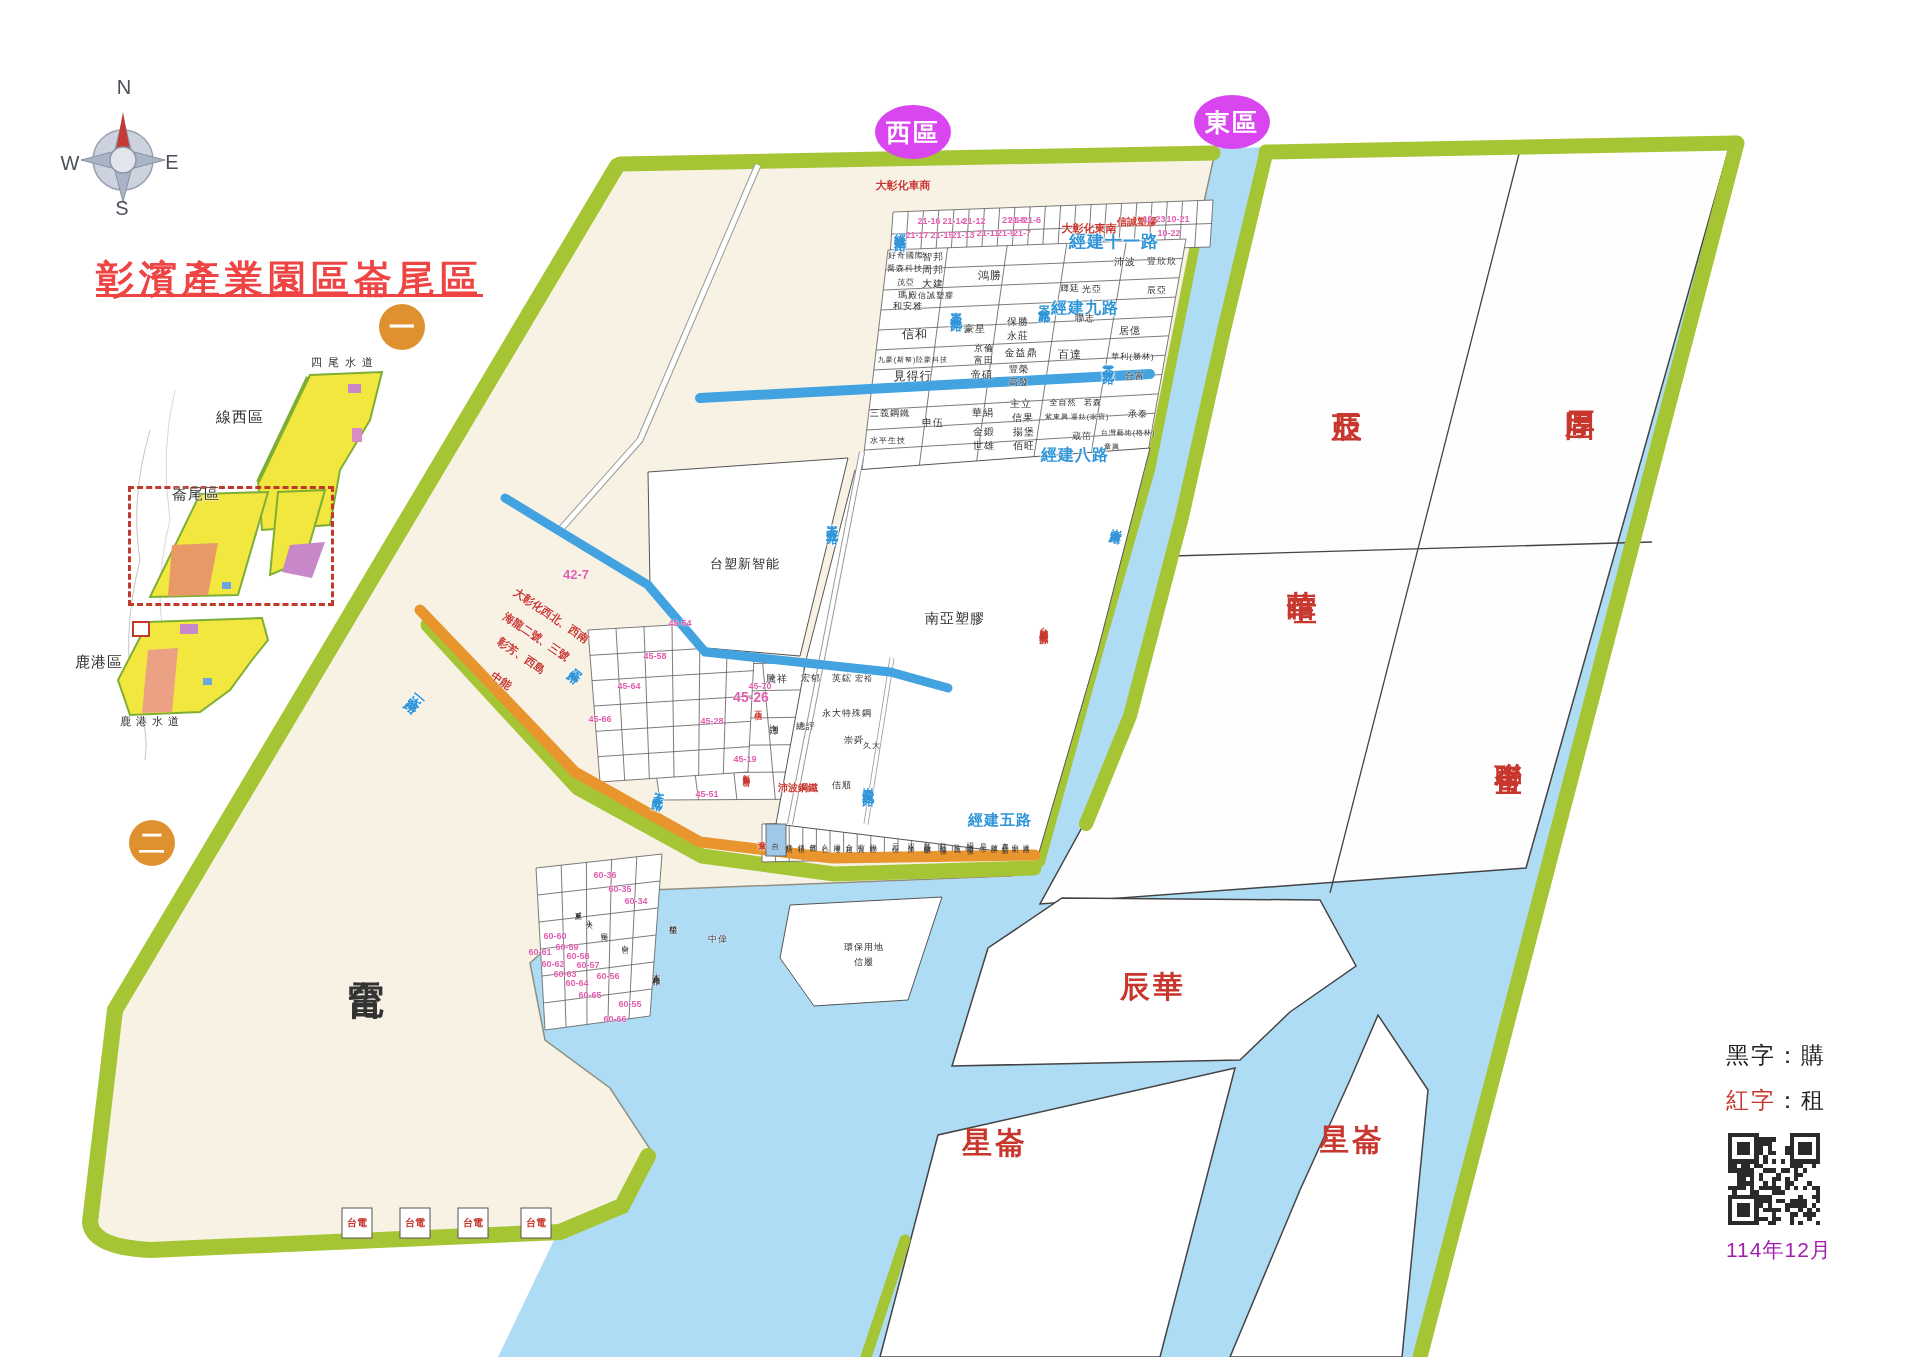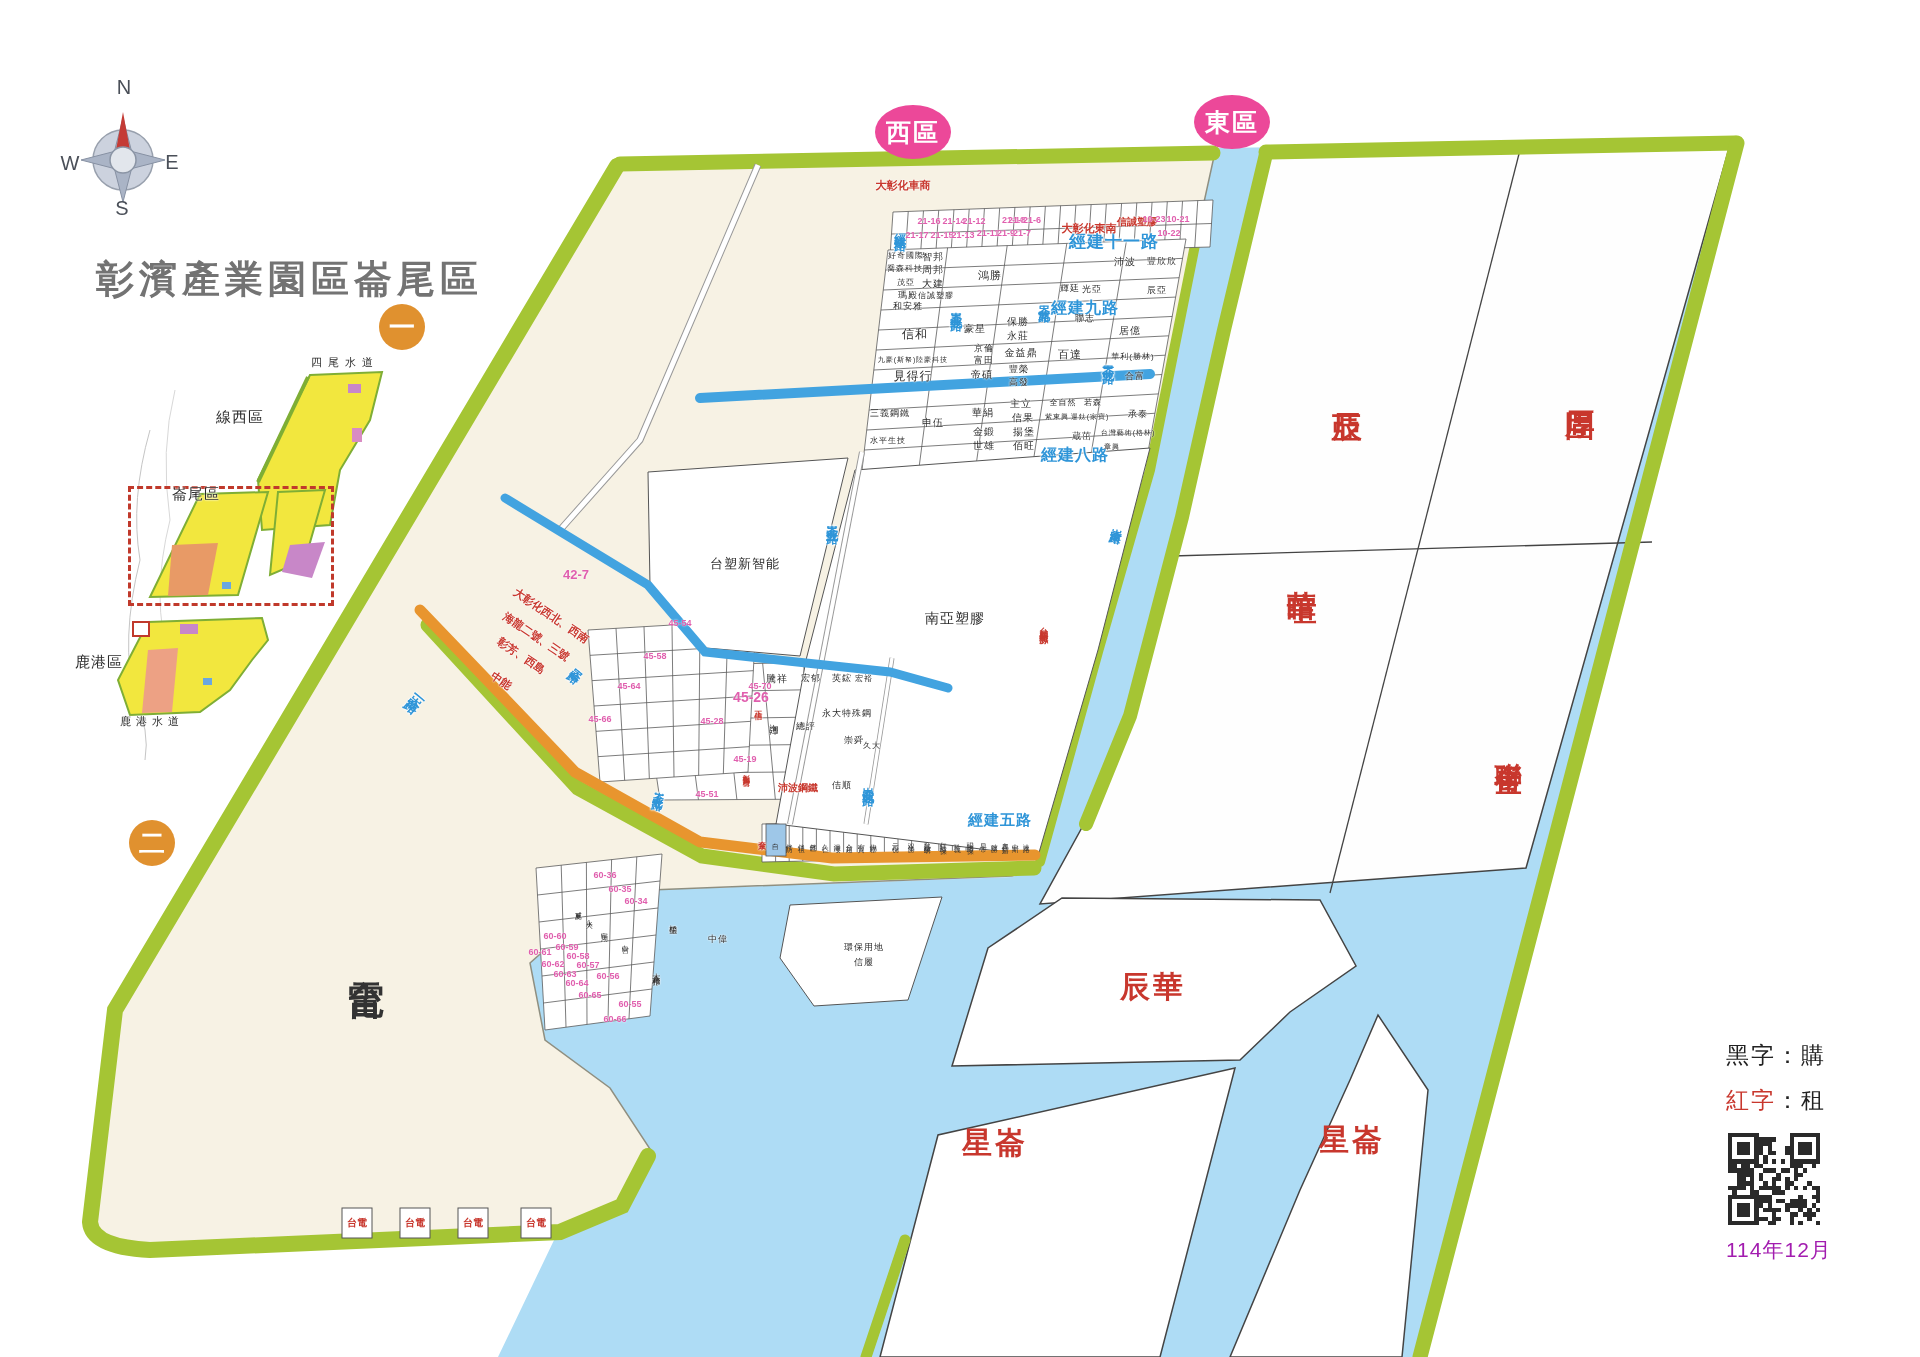--- a/index.html
+++ b/index.html
@@ -9,26 +9,26 @@
   .lbl{position:absolute;transform:translate(-50%,-50%);white-space:nowrap;line-height:1.05;
        pointer-events:none;}
   .lbl.v{writing-mode:vertical-rl;letter-spacing:2px;}
   .zl{color:#c8372d;font-weight:bold;letter-spacing:3px;}
   .rd{color:#2f95d8;font-weight:bold;letter-spacing:1px;
       text-shadow:0 0 2px #fff,0 0 2px #fff,0 0 3px #fff;}
   .co{color:#2b2b2b;text-shadow:0 0 2px #fff,0 0 2px #fff;letter-spacing:1px;}
   .re{color:#c8372d;font-weight:bold;text-shadow:0 0 2px #fff,0 0 2px #fff;}
   .pk{color:#e05fae;font-weight:bold;text-shadow:0 0 2px #fff;}
   .st{color:#333;letter-spacing:0;}
-  #title{position:absolute;left:96px;top:254px;font-size:38px;font-weight:bold;color:#737373;
-         letter-spacing:5px;}
+  #title{position:absolute;left:96px;top:254px;font-size:38px;font-weight:bold;color:#ef4444;
+         letter-spacing:5px;text-decoration:underline;}
   .badge-circle{position:absolute;width:46px;height:46px;border-radius:50%;background:#e0912f;
       color:#fff;display:flex;align-items:center;justify-content:center;font-size:26px;
       font-weight:bold;transform:translate(-50%,-50%);}
-  .badge-ellipse{position:absolute;width:76px;height:54px;border-radius:50%;background:#ec4899;
+  .badge-ellipse{position:absolute;width:76px;height:54px;border-radius:50%;background:#d946ef;
       color:#fff;display:flex;align-items:center;justify-content:center;font-size:25px;
       font-weight:bold;letter-spacing:2px;transform:translate(-50%,-50%);}
   .compass-letter{position:absolute;font-size:20px;color:#4a4f58;transform:translate(-50%,-50%);}
   #inset-dash{position:absolute;left:128px;top:486px;width:200px;height:114px;
       border:3px dashed #c0392b;}
   #legend{position:absolute;left:1726px;top:1040px;font-size:23px;color:#222;}
   #legend .row{margin-bottom:14px;letter-spacing:2px;}
   #legend .redk{color:#c8372d;}
   #qr{position:absolute;left:1728px;top:1133px;width:92px;height:92px;}
   #date{position:absolute;left:1726px;top:1236px;font-size:21px;color:#a21caf;letter-spacing:1px;}

